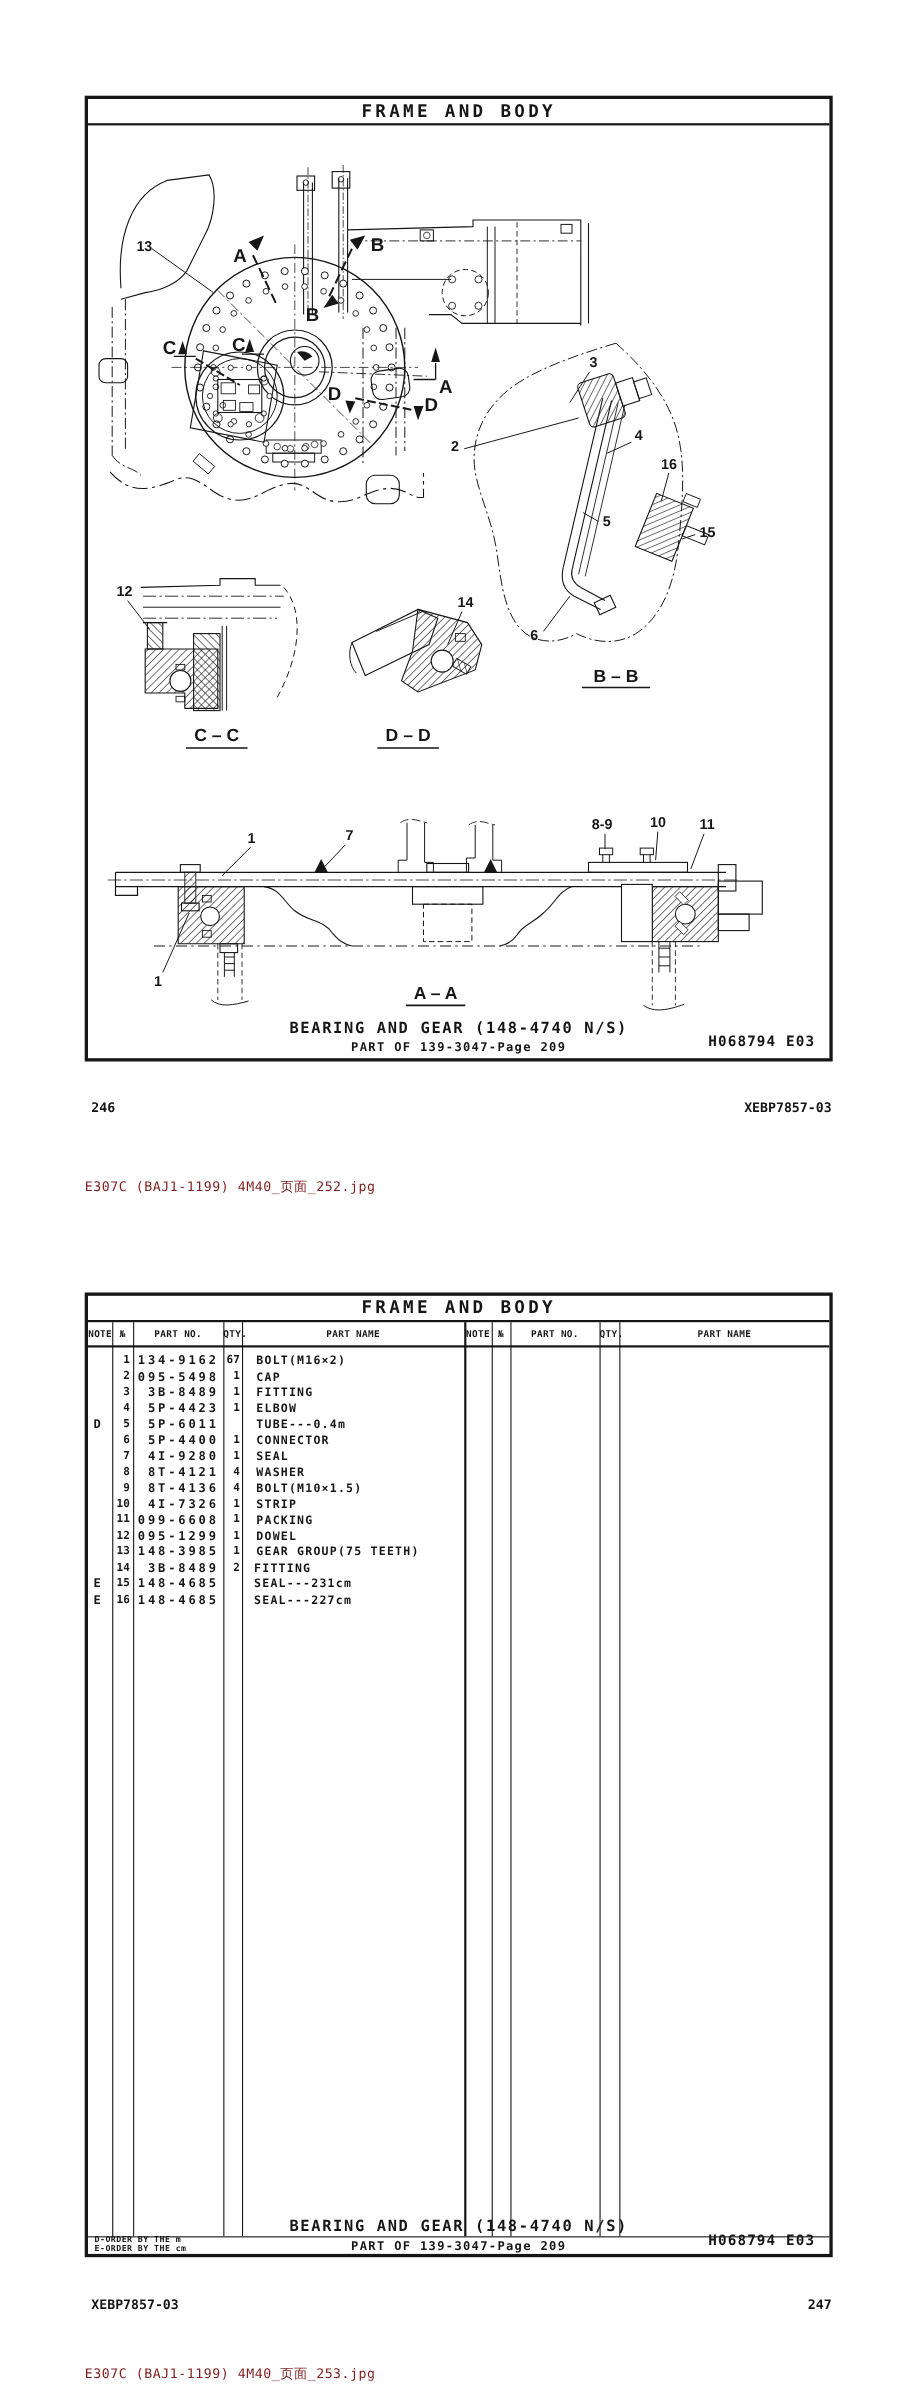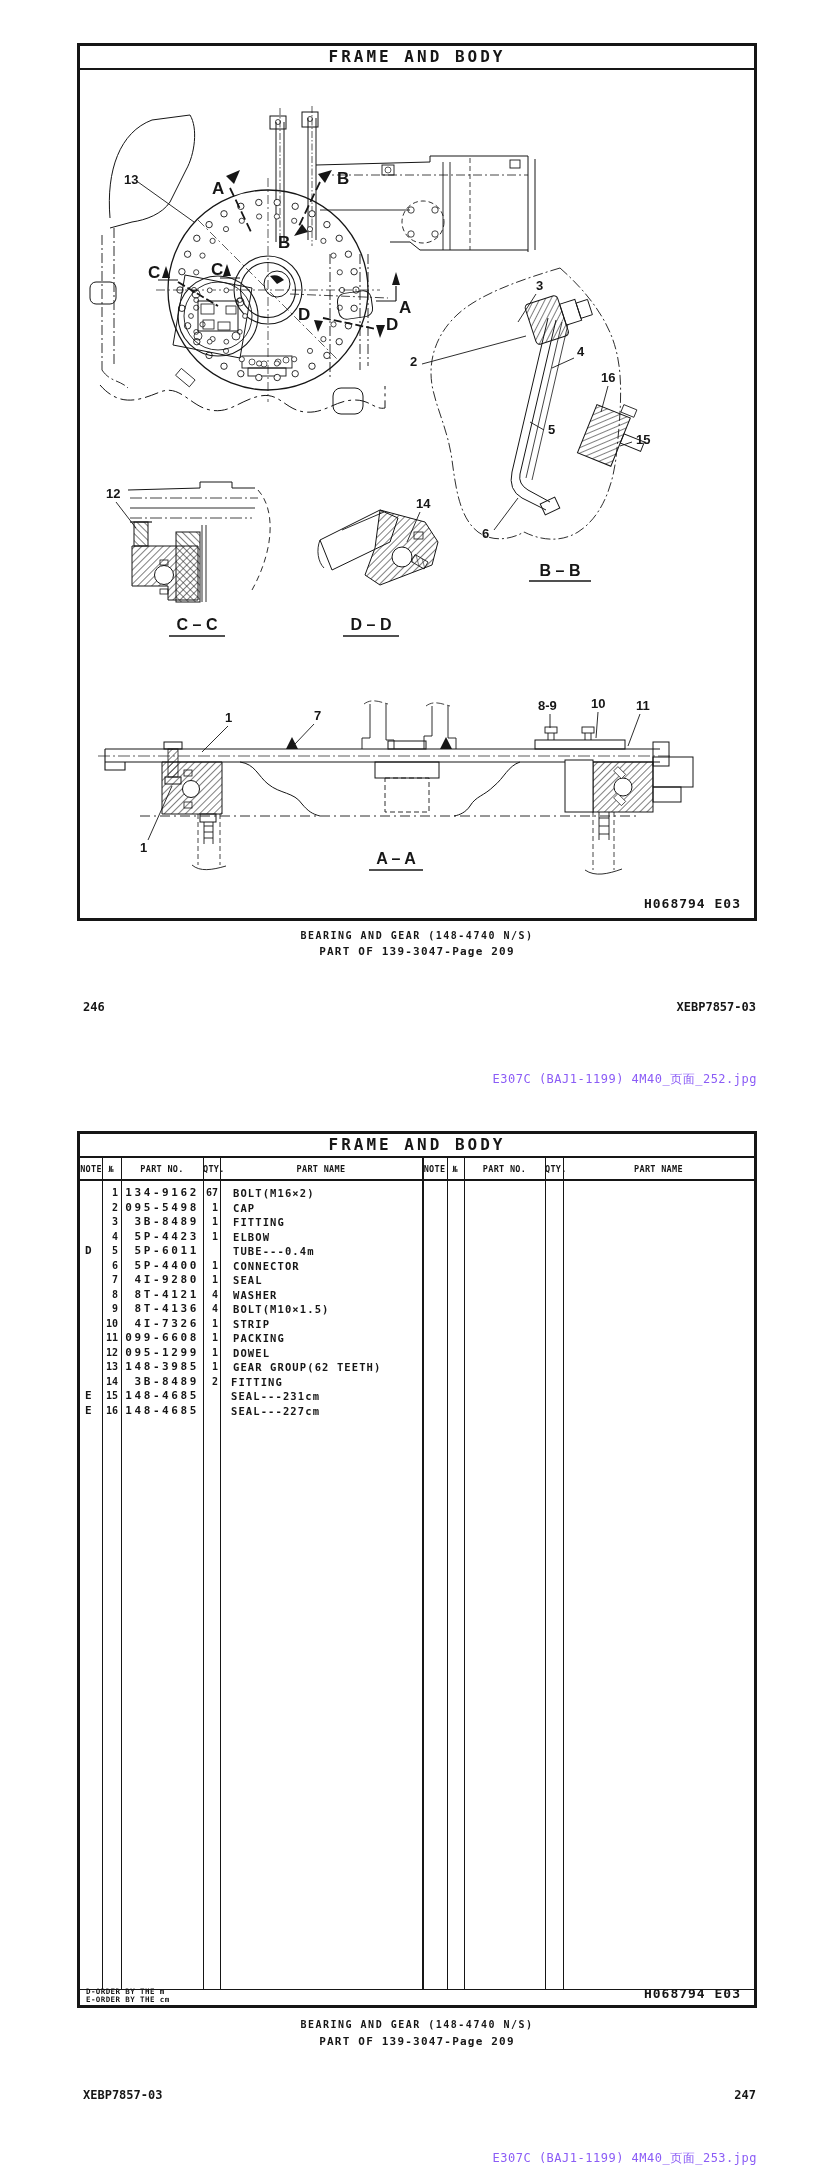--- a/index.html
+++ b/index.html
@@ -1,29 +1,29 @@
 <!DOCTYPE html>
 <html><head>
 <meta charset="utf-8">
 <style>
   html,body{margin:0;padding:0;background:#fff;}
   body{width:840px;height:2174px;position:relative;font-family:"DejaVu Sans Mono",monospace;color:#161616;}
-  .page{position:absolute;left:77px;width:680px;border:3px solid #161616;background:#fff;box-sizing:border-box;}
+  .page{position:absolute;left:77px;width:680px;border:3px solid #161616;background:#fff;box-sizing:border-box;margin-top:44px;}
   #page1{top:43px;height:878px;}
   #page2{top:1131px;height:877px;}
   .titlebar{height:22px;border-bottom:2px solid #161616;text-align:center;font-weight:bold;font-size:16px;letter-spacing:3px;line-height:22px;font-family:"DejaVu Sans Mono",monospace;}
   .doccode{position:absolute;right:13px;bottom:7px;font-weight:bold;font-size:13px;letter-spacing:1px;}
   #page2 .doccode{bottom:4px;}
   .centerband{position:absolute;left:77px;width:680px;text-align:center;}
-  .ft-title{font-weight:bold;font-size:10px;letter-spacing:1.5px;}
+  .ft-title{font-weight:bold;font-size:14px;letter-spacing:1.5px;}
   .ft-sub{font-weight:bold;font-size:11px;letter-spacing:1.2px;}
   .smallrow{position:absolute;left:77px;width:680px;font-weight:bold;font-size:12px;}
   .smallrow .lft{position:absolute;left:6px;top:0;}
   .smallrow .rgt{position:absolute;right:1px;top:0;}
-  .caption{position:absolute;left:77px;width:680px;text-align:right;font-size:12px;color:#8b5cf6;letter-spacing:0.5px;}
+  .caption{position:absolute;left:77px;width:680px;text-align:left;font-size:12px;color:#7f1d1d;letter-spacing:0.5px;}
   
   .theader{position:absolute;left:0;top:24px;width:674px;height:23px;border-bottom:2px solid #161616;box-sizing:border-box;}
   .th{position:absolute;top:0;height:39px;line-height:22px;text-align:center;font-weight:bold;font-size:8.5px;letter-spacing:0.3px;white-space:nowrap;overflow:visible;}
   .vline{position:absolute;width:1px;background:#161616;top:24px;height:831px;}
   .vline.mid{width:2px;}
   .tbottom{position:absolute;left:0;top:855px;width:674px;height:1px;background:#161616;}
   #rows{position:absolute;left:0;top:52px;width:674px;}
   .trow{position:relative;height:14.5px;font-weight:bold;font-size:11px;line-height:14.5px;white-space:nowrap;}
   .trow span{position:absolute;top:0;display:block;height:14.5px;}
   .c-note{left:0;width:20px;padding-left:5px;}
@@ -488,21 +488,21 @@
     <span class="c-part">095-1299</span>
     <span class="c-qty">1</span>
     <span class="c-name">DOWEL</span>
   </div>
 
   <div class="trow">
     <span class="c-note"></span>
     <span class="c-no">13</span>
     <span class="c-part">148-3985</span>
     <span class="c-qty">1</span>
-    <span class="c-name">GEAR GROUP(62 TEETH)</span>
+    <span class="c-name">GEAR GROUP(75 TEETH)</span>
   </div>
 
   <div class="trow">
     <span class="c-note"></span>
     <span class="c-no">14</span>
     <span class="c-part">3B-8489</span>
     <span class="c-qty">2</span>
     <span class="c-name ind">FITTING</span>
   </div>
 

